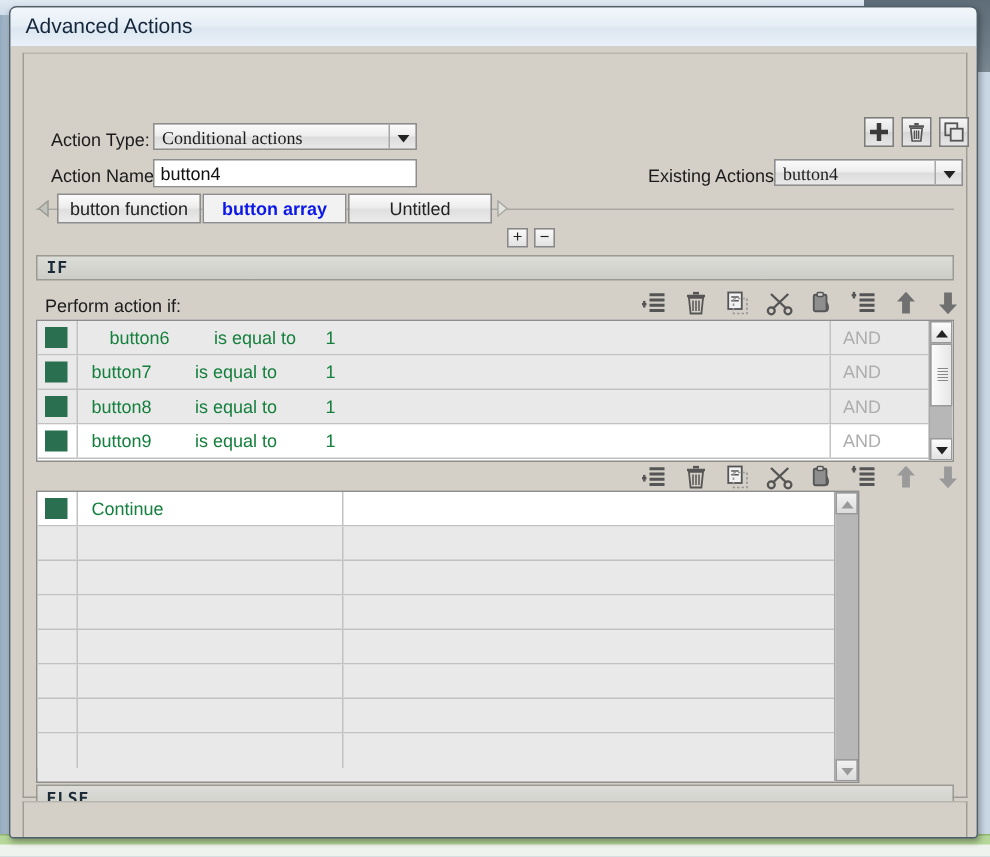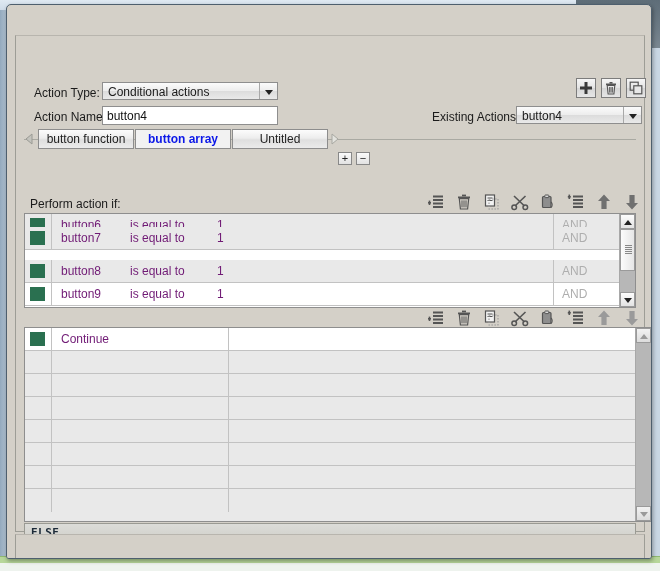--- a/index.html
+++ b/index.html
@@ -37,21 +37,21 @@
 
   .client{position:absolute;left:0;top:26px;width:644px;height:527px;
     background:#d4d0c8;}
   .panel{position:absolute;left:8px;top:4px;width:628px;height:495px;
     background:#d4d0c8;border:1px solid #9d9d96;border-top-color:#b8b5ae;}
 
   
   .lbl{position:absolute;font-size:12px;color:#1b1b1b;}
   .combo{position:absolute;height:18px;
     background:linear-gradient(180deg,#fbfbfb 0%,#ededed 48%,#dcdcdc 52%,#e9e9e9 100%);
-    border:1px solid #8e8e8e;box-sizing:border-box;}
+    border:1px solid #8e8e8e;box-sizing:border-box;font-family:Liberation Serif, serif;}
   .combo .cv{position:absolute;left:5px;top:2px;font-size:12px;color:#1b1b1b;white-space:nowrap;}
   .combo .arrowbox{position:absolute;right:0;top:0;width:18px;height:100%;
     border-left:1px solid #a8a8a8;box-sizing:border-box;}
   .combo .arrowbox:after{content:"";position:absolute;left:5px;top:7px;
     border-left:4px solid transparent;border-right:4px solid transparent;border-top:5px solid #222;}
   .txtfield{position:absolute;height:19px;background:#fff;border:1px solid #8e8e8e;
     box-sizing:border-box;}
   .txtfield .tv{position:absolute;left:4px;top:2px;font-size:12px;color:#111;}
 
   
@@ -87,21 +87,21 @@
 
   .grid{position:absolute;border:1px solid #8e8e8e;box-sizing:border-box;background:#fff;
     overflow:hidden;}
   .grow{position:absolute;left:0;width:100%;height:23px;box-sizing:border-box;
     border-bottom:1px solid #c2c2c2;}
   .grow.alt{background:#e9e9e9;}
   .grow.white{background:#ffffff;}
   .cell-icon{position:absolute;left:0;top:0;width:27px;height:100%;
     border-right:1px solid #c2c2c2;box-sizing:border-box;}
   .greensq{position:absolute;left:5px;top:4px;width:15px;height:14px;background:#2a7050;}
-  .cell-text{position:absolute;top:4px;font-size:12px;color:#701a75;white-space:nowrap;}
+  .cell-text{position:absolute;top:4px;font-size:12px;color:#15803d;white-space:nowrap;text-align:center;}
   .cell-and{position:absolute;top:4px;font-size:12px;color:#aeaeae;}
   .vsep{position:absolute;top:0;width:1px;height:100%;background:#c2c2c2;}
 
   
   .vscroll{position:absolute;width:16px;background:#f0f0f0;border-left:1px solid #a8a8a8;
     box-sizing:border-box;}
   .sbtn{position:absolute;left:0;width:15px;height:15px;
     background:linear-gradient(180deg,#fdfdfd,#e3e3e3);border:1px solid #9a9a9a;box-sizing:border-box;}
   .sbtn .ar{position:absolute;left:3px;top:5px;width:0;height:0;
     border-left:4px solid transparent;border-right:4px solid transparent;}
@@ -129,20 +129,23 @@
   <div class="ghost-rect"></div>
   <div class="ghost-rect2"></div>
   <div class="bg-window-right"></div>
   <div class="bg-left-edge"></div>
   <div class="bg-strip-green"></div>
   <div class="bg-strip-bottom"></div>
 </div>
 
 <div id="dialog">
 
+  <div class="titlebar">
+    <div class="title">Advanced Actions</div>
+  </div>
 
   <div class="client">
 
     <div class="panel">
 
       <div class="lbl" style="left:18px;top:50px;">Action Type:</div>
       <div class="combo" style="left:86px;top:46px;width:176px;">
         <div class="cv">Conditional actions</div>
         <div class="arrowbox"></div>
       </div>
@@ -203,20 +206,23 @@
           </svg>
         </div>
       </div>
       <div class="tabpm" style="left:322px;">
         <span>+</span>
       </div>
       <div class="tabpm" style="left:340px;">
         <span>−</span>
       </div>
 
+      <div class="sectionbar" style="left:8px;top:134px;width:612px;">
+        <div class="st">IF</div>
+      </div>
 
       <div class="lbl" style="left:14px;top:161px;">Perform action if:</div>
 
       <div class="toolrow" style="left:410px;top:157px;width:212px;">
         <div class="ticon" style="left:0;">
           <svg width="20" height="18" viewBox="0 0 20 18">
             <rect x="2" y="9" width="3" height="1.6" fill="#555"></rect>
               <rect x="2.7" y="7.6" width="1.6" height="4.4" fill="#555"></rect>
             <rect x="7" y="2.5" width="10" height="2" fill="#555"></rect>
               <rect x="7" y="6" width="10" height="2" fill="#555"></rect>
@@ -285,21 +291,21 @@
           <div class="cell-icon">
             <div class="greensq"></div>
           </div>
           <div class="cell-text" style="left:36px;width:64px;">button6</div>
           <div class="cell-text" style="left:105px;width:80px;">is equal to</div>
           <div class="cell-text" style="left:192px;">1</div>
           <div class="vsep" style="left:528px;"></div>
           <div class="cell-and" style="left:537px;">AND</div>
         </div>
 
-        <div class="grow alt" style="top:13px;">
+        <div class="grow alt" style="top:23px;">
           <div class="cell-icon">
             <div class="greensq"></div>
           </div>
           <div class="cell-text" style="left:36px;">button7</div>
           <div class="cell-text" style="left:105px;">is equal to</div>
           <div class="cell-text" style="left:192px;">1</div>
           <div class="vsep" style="left:528px;"></div>
           <div class="cell-and" style="left:537px;">AND</div>
         </div>
 
@@ -399,21 +405,21 @@
             <path d="M10 1.5 L16 8 L12.6 8 L12.6 16 L7.4 16 L7.4 8 L4 8 Z" fill="#9a9a9a"></path>
           </svg>
         </div>
         <div class="ticon" style="left:196px;top:-1px;">
           <svg width="20" height="18" viewBox="0 0 20 18">
             <path d="M10 16.5 L4 10 L7.4 10 L7.4 2 L12.6 2 L12.6 10 L16 10 Z" fill="#9a9a9a"></path>
           </svg>
         </div>
       </div>
 
-      <div class="grid" style="left:8px;top:291px;width:628px;height:195px;background:#e9e9e9;">
+      <div class="grid" style="left:8px;top:291px;width:549px;height:195px;background:#e9e9e9;">
 
         <div class="grow white" style="top:0px;">
           <div class="cell-icon">
             <div class="greensq"></div>
           </div>
           <div class="cell-text" style="left:36px;">Continue</div>
           <div class="vsep" style="left:203px;"></div>
           <div class="cell-text" style="left:212px;"></div>
         </div>
 

